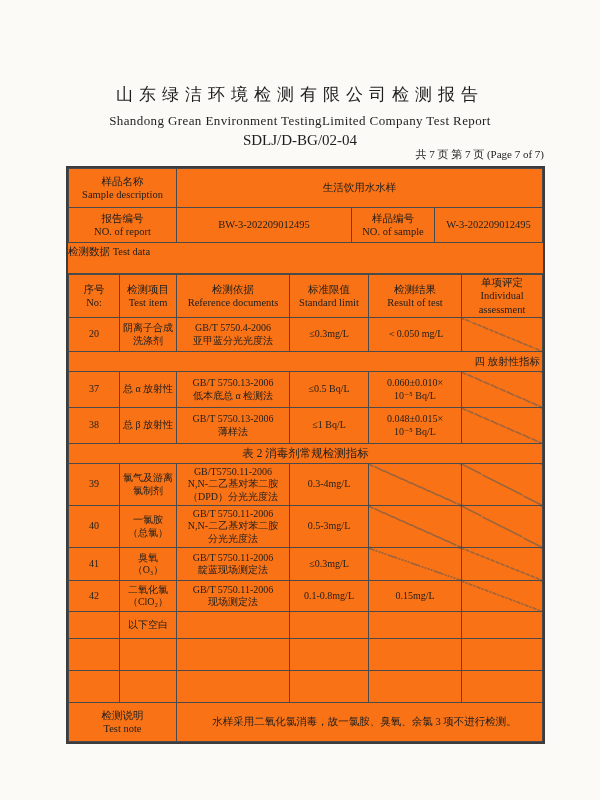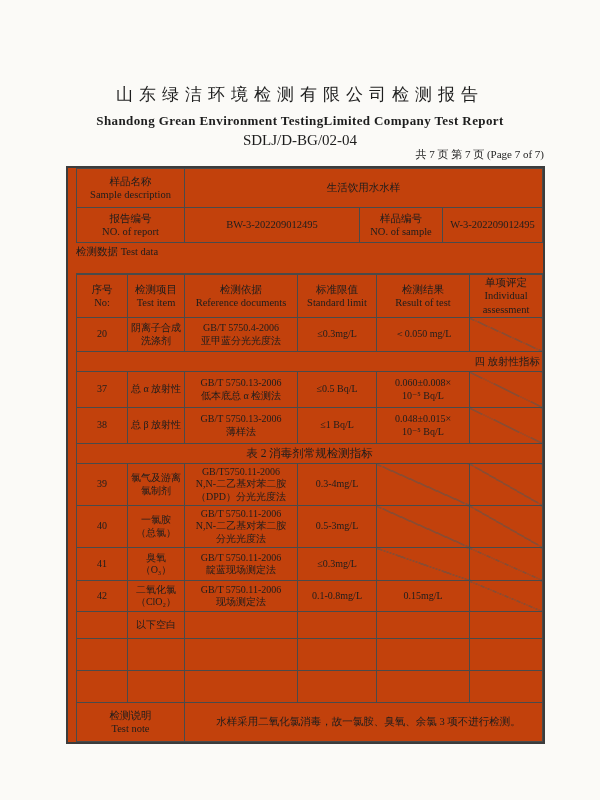--- a/index.html
+++ b/index.html
@@ -6,27 +6,27 @@
   html,body { background:#e9e9e7; }
   .page {
     width:600px; height:800px; position:relative; margin:0 auto;
     background:#fbfaf7; color:#1d1d1d;
     font-family:"Liberation Serif","DejaVu Serif",serif;
     overflow:hidden;
     box-shadow:0 0 4px rgba(0,0,0,.25);
   }
   .doc-header { position:absolute; top:83px; left:0; right:0; text-align:center; }
   .title-cn  { font-size:17px; font-weight:normal; letter-spacing:6px; }
-  .title-en  { font-size:13px; font-weight:bold; margin-top:7px; letter-spacing:.4px; }
+  .title-en  { font-size:13px; font-weight:normal; margin-top:7px; letter-spacing:.4px; }
   .doc-code  { font-size:15px; margin-top:3px; }
   .page-info { position:absolute; top:147px; right:56px; font-size:11px; }
 
   .table-wrap {
     position:absolute; left:66px; top:166px; width:479px;
-    border:2px solid #3c3c3c; background:#c2410c;padding-left:8px;
+    border:2px solid #3c3c3c; background:#f97316;
   }
   table { border-collapse:collapse; width:100%; table-layout:fixed; }
   td {
     border:1px solid #4a4a4a; text-align:center; vertical-align:middle;
     font-size:10px; line-height:1.25; white-space:pre-line; padding:1px 2px;
     overflow:hidden;
   }
   .lbl { font-size:10.5px; }
   .banner {
     height:31px; border-bottom:1px solid #4a4a4a; text-align:left;
@@ -132,21 +132,21 @@
       <tr class="h-sec1">
         <td colspan="6">四  放射性指标</td>
       </tr>
 
       <tr class="h-r37">
         <td>37</td>
         <td>总 α 放射性</td>
         <td>GB/T 5750.13-2006
 低本底总 α 检测法</td>
         <td>≤0.5 Bq/L</td>
-        <td>0.060±0.008×
+        <td>0.060±0.010×
 10⁻⁵ Bq/L</td>
         <td class="slash"></td>
       </tr>
 
       <tr class="h-r38">
         <td>38</td>
         <td>总 β 放射性</td>
         <td>GB/T 5750.13-2006
 薄样法</td>
         <td>≤1 Bq/L</td>

